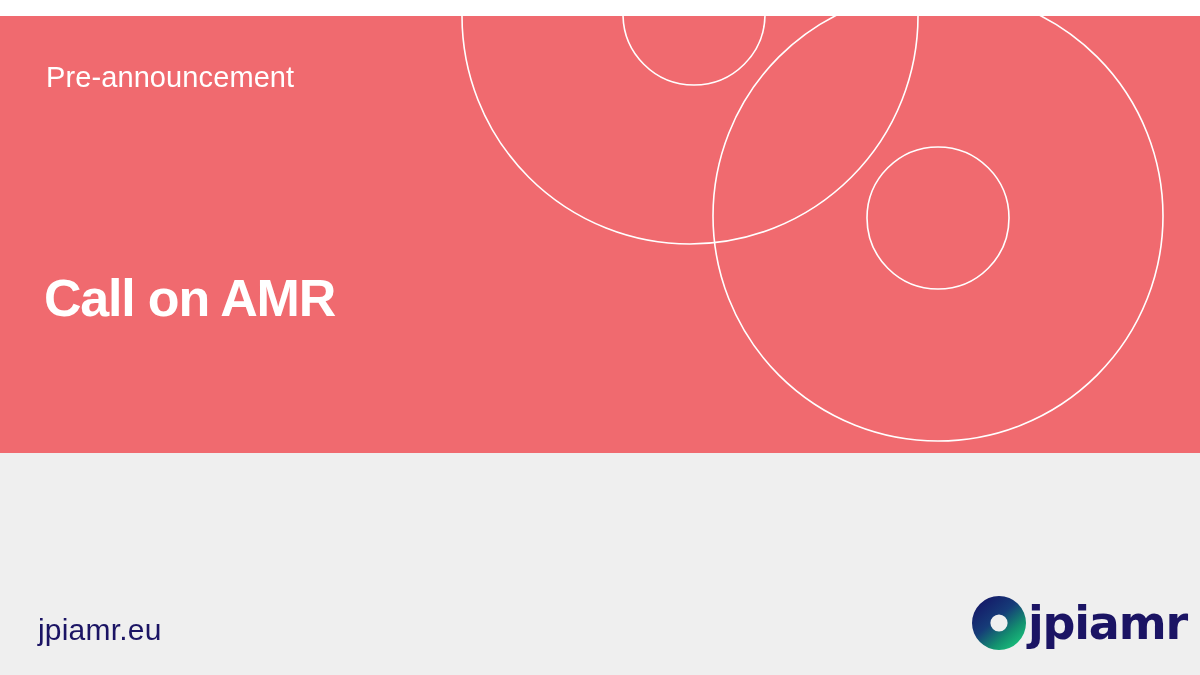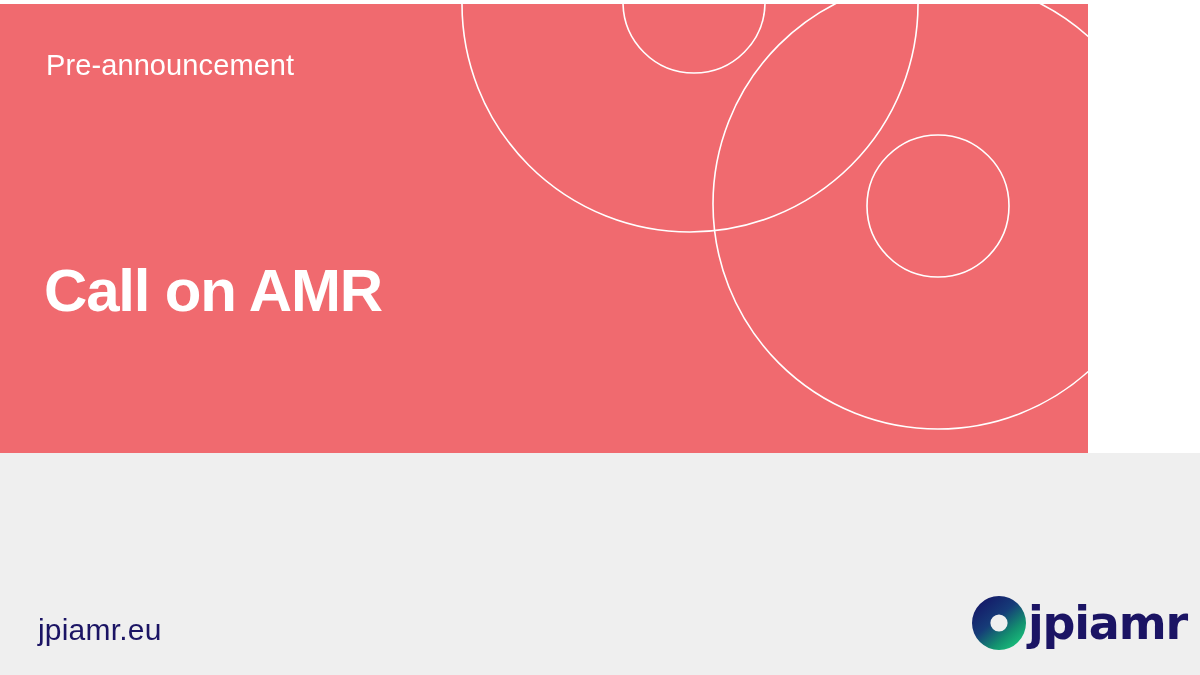--- a/index.html
+++ b/index.html
@@ -15,22 +15,22 @@
   #banner {
     position:relative;
     width:1200px;
     height:675px;
     overflow:hidden;
   }
 
   
   .hero {
     position:absolute;
-    left:0; top:4px;
-    width:1088px;
+    left:0; top:16px;
+    width:1200px;
     height:453px;
     background:#F06A6F;
     overflow:hidden;
   }
 
   .hero-decor {
     position:absolute;
     left:0; top:0;
     width:1200px;
     height:453px;
@@ -54,21 +54,21 @@
     letter-spacing:0.1px;
     line-height:1.2;
     white-space:nowrap;
   }
 
   .headline {
     position:absolute;
     left:44px;
     top:258px;
     color:#ffffff;
-    font-size:60px;
+    font-size:52px;
     font-weight:700;
     line-height:0.96;
     letter-spacing:-1.2px;
     white-space:nowrap;
   }
   .headline .ln { display:block; }
   .headline .ln2 { letter-spacing:-1.6px; }
 
   
   .footer {

